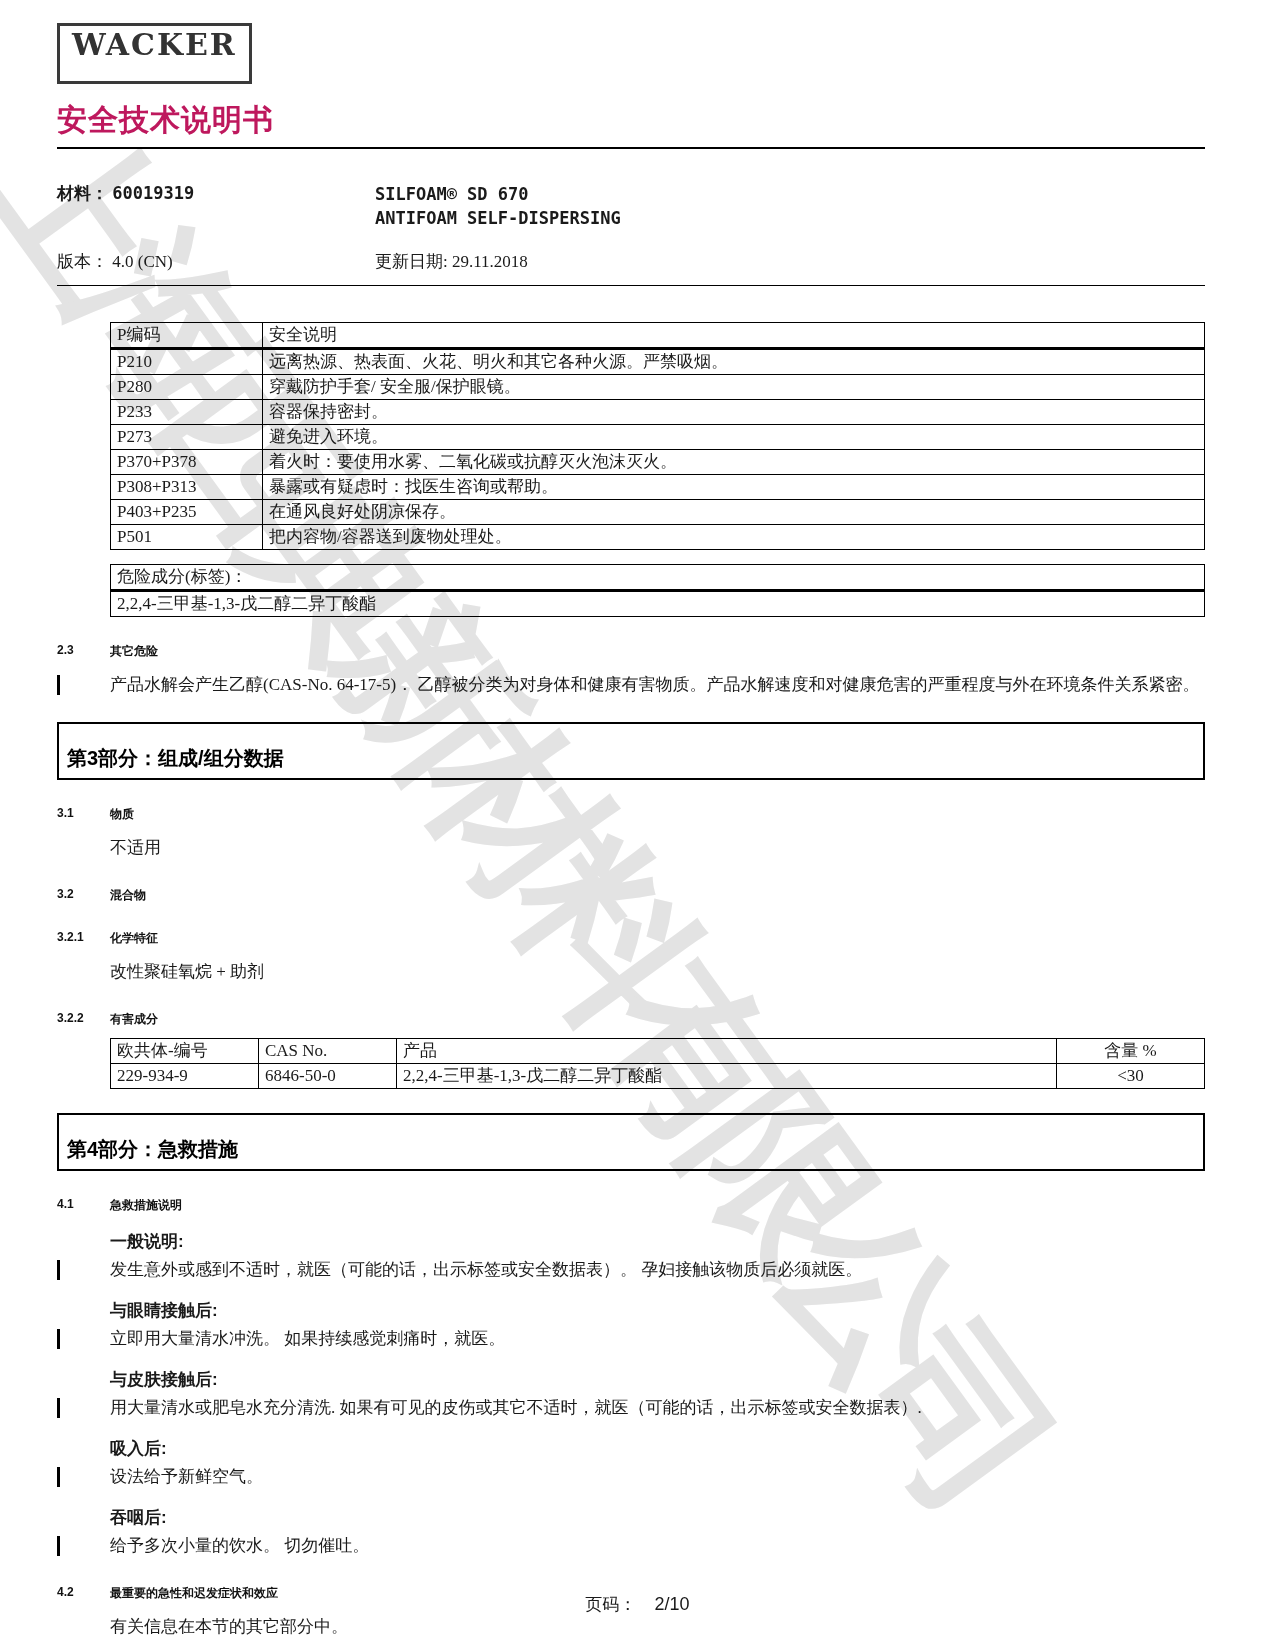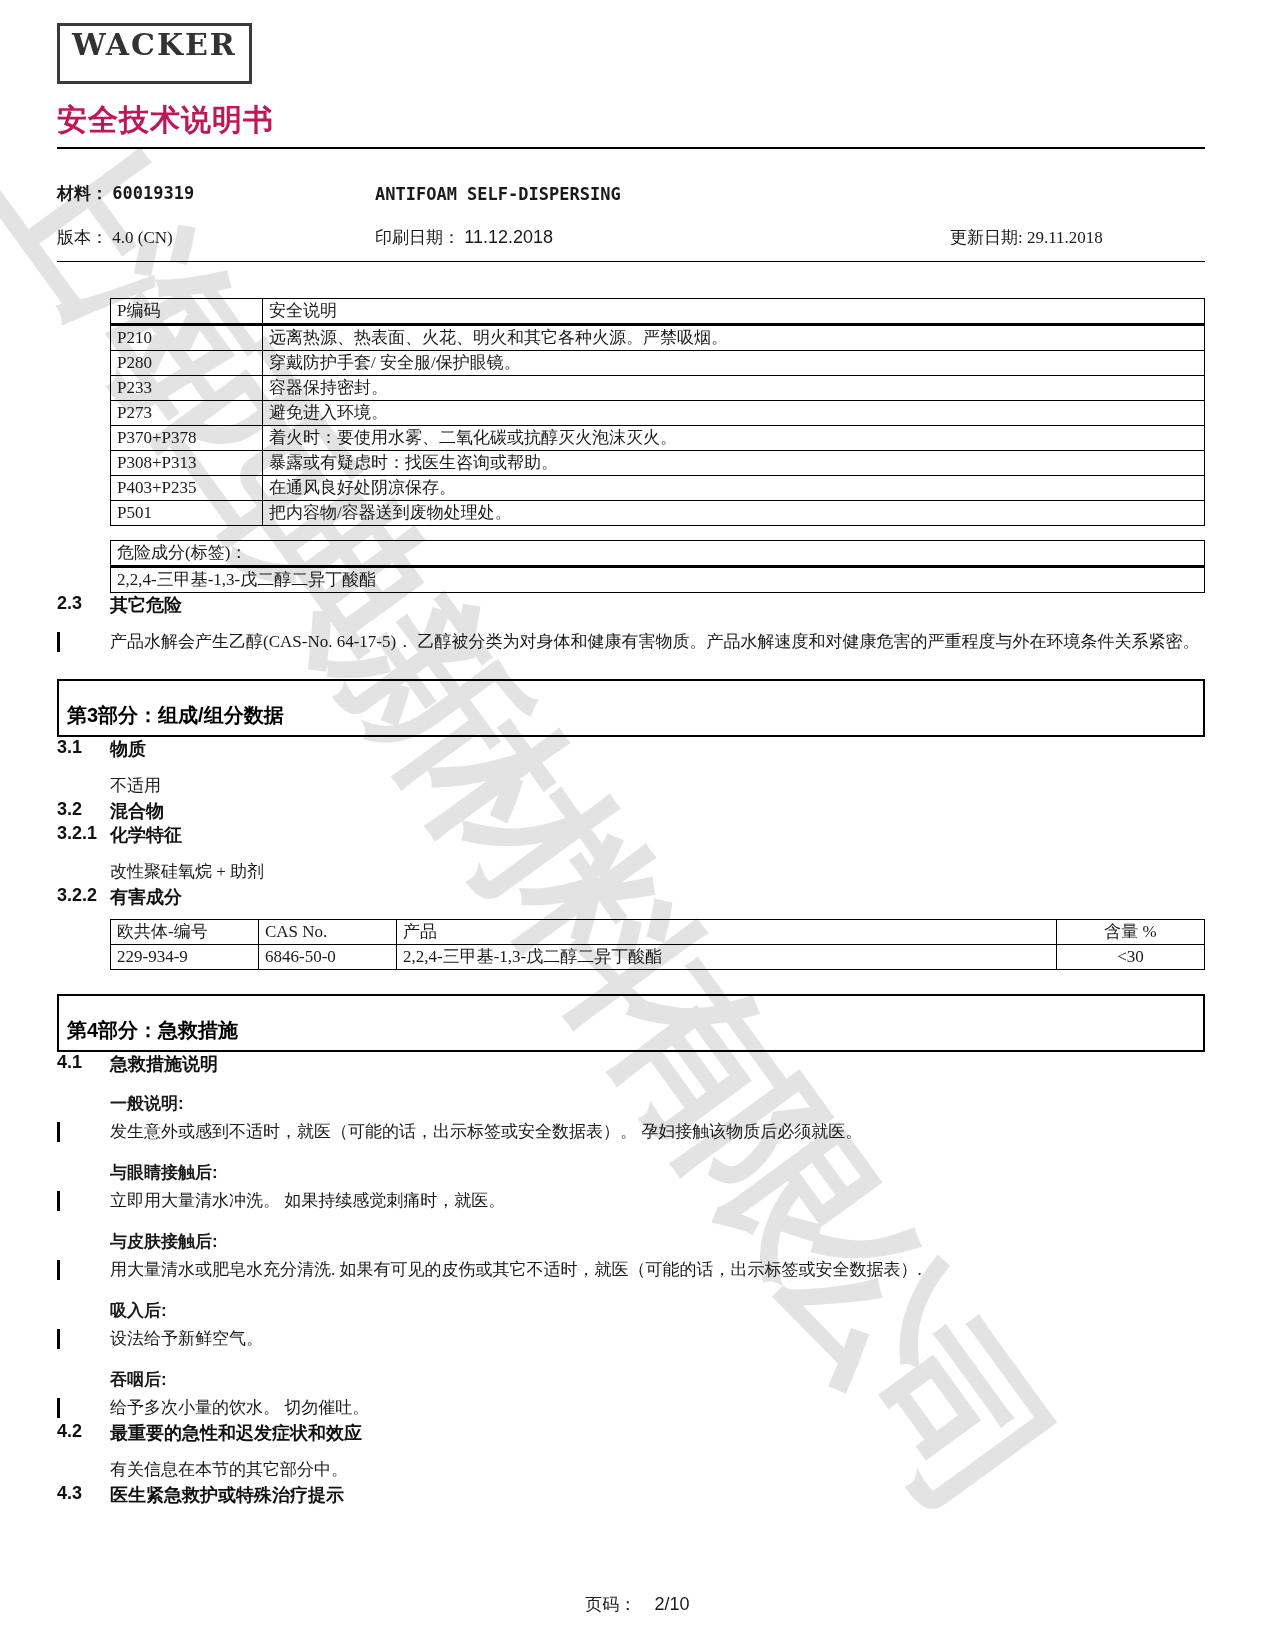--- a/index.html
+++ b/index.html
@@ -53,21 +53,21 @@
   .p-table th { border-bottom:3px solid #000; }
   .p-table .col-code { width:152px; }
   .hazard-table { margin-top:14px; }
   .hazard-table .hz-title { border-bottom:3px solid #000; }
   .comp-table { margin-top:10px; }
   .comp-table .c1 { width:148px; }
   .comp-table .c2 { width:138px; }
   .comp-table .c4 { width:148px; text-align:center; }
 
   
-  .sec-h { display:flex; font-family:"Liberation Sans", sans-serif; font-weight:bold; font-size:18px; color:#111; }
+  .sec-h { display:flex; margin-top:26px; font-family:"Liberation Sans", sans-serif; font-weight:bold; font-size:12px; color:#111; }
   .sec-num { width:53px; flex:0 0 53px; }
   .big-sec {
     margin-top:24px; border:2px solid #000; padding:21px 8px 6px 8px;
     font-family:"Liberation Sans", sans-serif; font-weight:bold; font-size:20px; color:#000;
     background:transparent;
   }
   .pblock { position:relative; margin-left:53px; margin-top:12px; line-height:26px; }
   .pblock.changed::before {
     content:""; position:absolute; left:-53px; top:3px; bottom:3px; width:3px; background:#000;
   }
@@ -92,32 +92,29 @@
     <div class="logo-box">WACKER</div>
     <div class="doc-title">安全技术说明书</div>
     <hr class="rule-thick">
 
     <div class="info-grid">
       <div class="info-col-a">
         <span class="lbl-bold">材料：</span>
         <span class="mono-bold">60019319</span>
       </div>
       <div class="info-col-b">
+        <div class="mono-bold prod-line">SILFOAM® SD 670</div>
         <div class="mono-bold prod-line">ANTIFOAM SELF-DISPERSING</div>
       </div>
     </div>
 
     <div class="row2">
       <div class="info-col-a">
         <span class="serif-txt">版本：</span>
         <span class="serif-txt">4.0 (CN)</span>
-      </div>
-      <div class="info-col-b">
-        <span class="serif-txt">印刷日期：</span>
-        <span class="date-val">11.12.2018</span>
       </div>
       <div class="info-col-c">
         <span class="serif-txt">更新日期:</span>
         <span class="serif-txt">29.11.2018</span>
       </div>
     </div>
     <hr class="rule-thin" style="margin-top:12px;">
 
     
     <table class="p-table">

